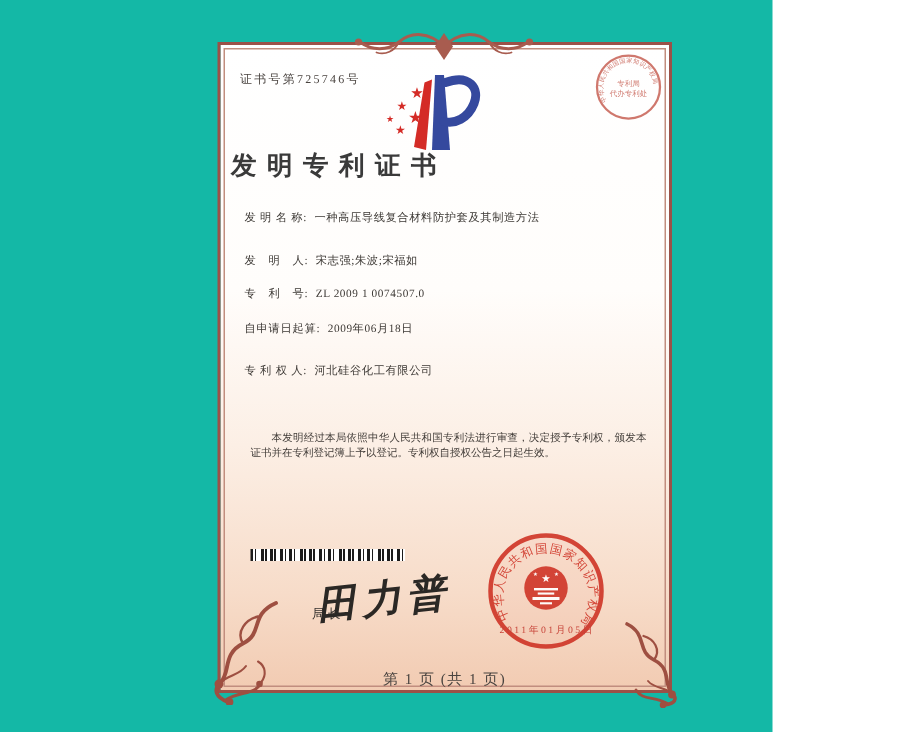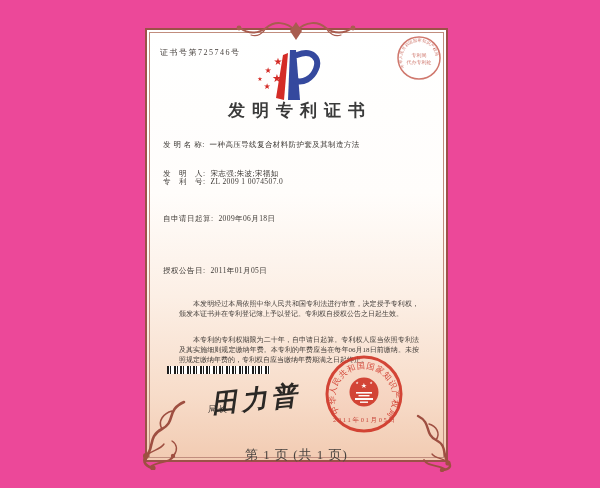--- a/index.html
+++ b/index.html
@@ -1,37 +1,37 @@
 <!DOCTYPE html>
 <html><head>
 <meta charset="utf-8">
 <style>
   html,body{margin:0;padding:0;}
   body{font-family:"Liberation Serif","DejaVu Serif",serif;}
-  .stage{position:relative;width:600px;height:488px;background:#ec4899;overflow:hidden;}
+  .stage{position:relative;width:515px;height:488px;background:#14b8a6;overflow:hidden;}
   .cert{position:absolute;left:145px;top:28px;width:303px;height:434px;box-sizing:border-box;
         border:2px solid #9b5148;
         background:linear-gradient(to bottom,#ffffff 0%,#fffdfb 38%,#fcefe5 62%,#f7dcc9 85%,#f2cbb2 100%);}
   .inner-line{position:absolute;inset:2px;border:1px solid #c18d7e;pointer-events:none;}
   .cert-no{position:absolute;left:13px;top:17px;font-size:8px;letter-spacing:1.5px;color:#4a4440;}
   .logo{position:absolute;left:106px;top:18px;width:70px;height:52px;}
-  .title{position:absolute;left:0;top:69px;width:100%;text-align:center;font-size:17px;
+  .title{position:absolute;left:0;top:69px;width:100%;text-align:left;font-size:17px;
          font-weight:700;letter-spacing:7px;color:#3a3a3a;text-indent:7px;}
   .field{position:absolute;left:16px;width:276px;font-size:7.5px;color:#3d3935;white-space:nowrap;}
   .flabel{display:inline-block;letter-spacing:.5px;}
   .fvalue{margin-left:3px;letter-spacing:.4px;}
   .body-text{position:absolute;left:16px;top:253px;width:272px;color:#413c38;font-size:7px;
              line-height:10px;text-align:justify;}
-  .body-text p{margin:16px;text-indent:2em;}
+  .body-text p{margin:4px;text-indent:2em;}
   .barcode{position:absolute;left:20px;top:336px;width:103px;height:8px;
            background:repeating-linear-gradient(90deg,#1c1c1c 0 2px,#fff 2px 3px,#1c1c1c 3px 4px,#fff 4px 7px,#1c1c1c 7px 9px,#fff 9px 10px,#1c1c1c 10px 11px,#fff 11px 13px);}
   .signer{position:absolute;left:61px;top:374px;font-size:8.5px;letter-spacing:2px;color:#35312e;}
   .signature{position:absolute;left:64px;top:352px;font-size:26px;font-style:italic;font-weight:700;
              color:#2b2825;transform:rotate(-6deg);letter-spacing:4px;white-space:nowrap;}
-  .footer{position:absolute;left:0;top:416px;width:100%;text-align:center;font-size:13px;
+  .footer{position:absolute;left:0;top:416px;width:100%;text-align:center;font-size:10px;
           letter-spacing:1px;color:#4a4440;}
   .seal{position:absolute;left:177px;top:324px;width:80px;height:80px;opacity:.9;}
   .corner-stamp{position:absolute;left:248px;top:4px;width:48px;height:48px;opacity:.8;}
   .orn-top{position:absolute;left:86px;top:-12px;width:126px;height:26px;}
   .orn-bl{position:absolute;left:-9px;top:370px;width:50px;height:70px;}
   .orn-br{position:absolute;left:267px;top:384px;width:42px;height:58px;}
 </style>
 </head>
 <body>
 
@@ -93,36 +93,35 @@
     <div class="title">发明专利证书</div>
 
     <div class="field" style="top:110px">
       <span class="flabel">发 明 名 称:</span>
       <span class="fvalue">一种高压导线复合材料防护套及其制造方法</span>
     </div>
     <div class="field" style="top:139px">
       <span class="flabel">发　明　人:</span>
       <span class="fvalue">宋志强;朱波;宋福如</span>
     </div>
-    <div class="field" style="top:147px">
+    <div class="field" style="top:161px">
       <span class="flabel">专　利　号:</span>
       <span class="fvalue">ZL 2009 1 0074507.0</span>
     </div>
     <div class="field" style="top:184px">
       <span class="flabel">自申请日起算:</span>
       <span class="fvalue">2009年06月18日</span>
     </div>
-    <div class="field" style="top:236px">
-      <span class="flabel">授权公告日:</span>
-      <span class="fvalue">2011年01月05日</span>
+    <div class="field" style="top:212px">
+      <span class="flabel">专 利 权 人:</span>
+      <span class="fvalue">河北硅谷化工有限公司</span>
     </div>
 
     <div class="body-text">
       <p>本发明经过本局依照中华人民共和国专利法进行审查，决定授予专利权，颁发本证书并在专利登记簿上予以登记。专利权自授权公告之日起生效。</p>
-      <p>本专利的专利权期限为二十年，自申请日起算。专利权人应当依照专利法及其实施细则规定缴纳年费。本专利的年费应当在每年06月18日前缴纳。未按照规定缴纳年费的，专利权自应当缴纳年费期满之日起终止。</p>
     </div>
 
     <div class="barcode"></div>
 
     <div class="signer">局长</div>
     <div class="signature">田力普</div>
 
     <svg class="seal" viewBox="0 0 80 80">
       <defs>
         <path id="sealArc" d="M15.2,58.5 A29,29 0 1 1 64.8,58.5"></path>

